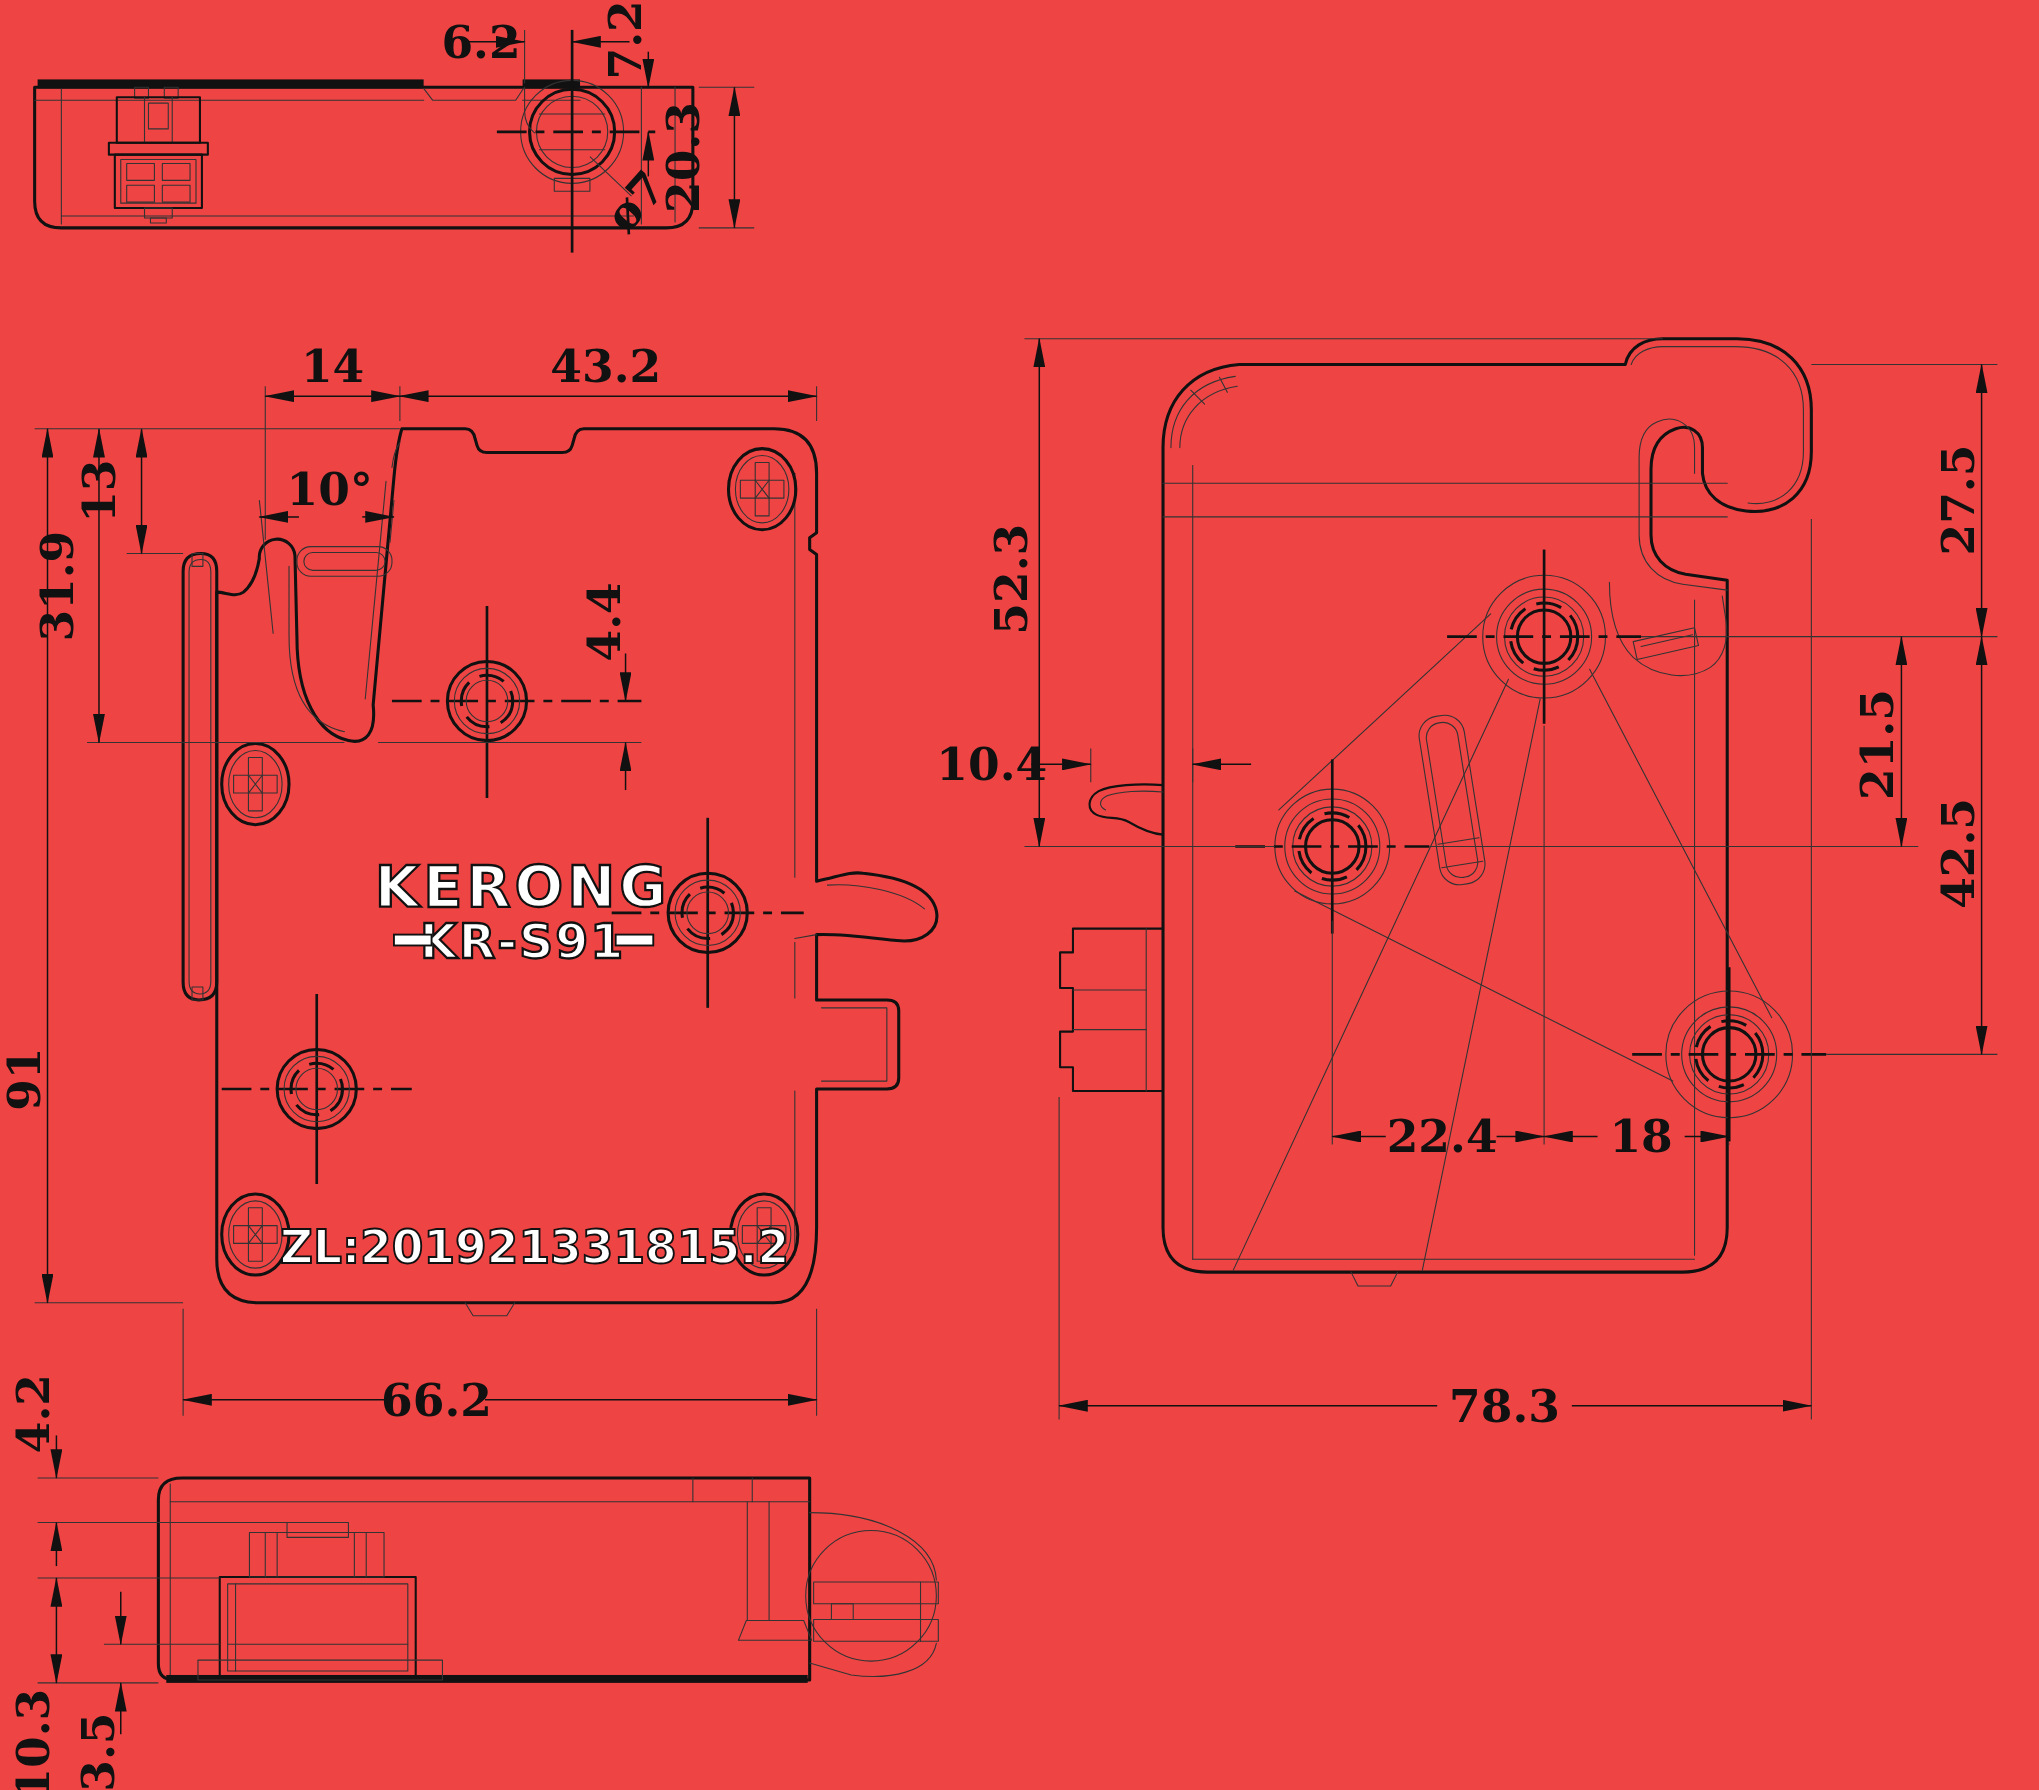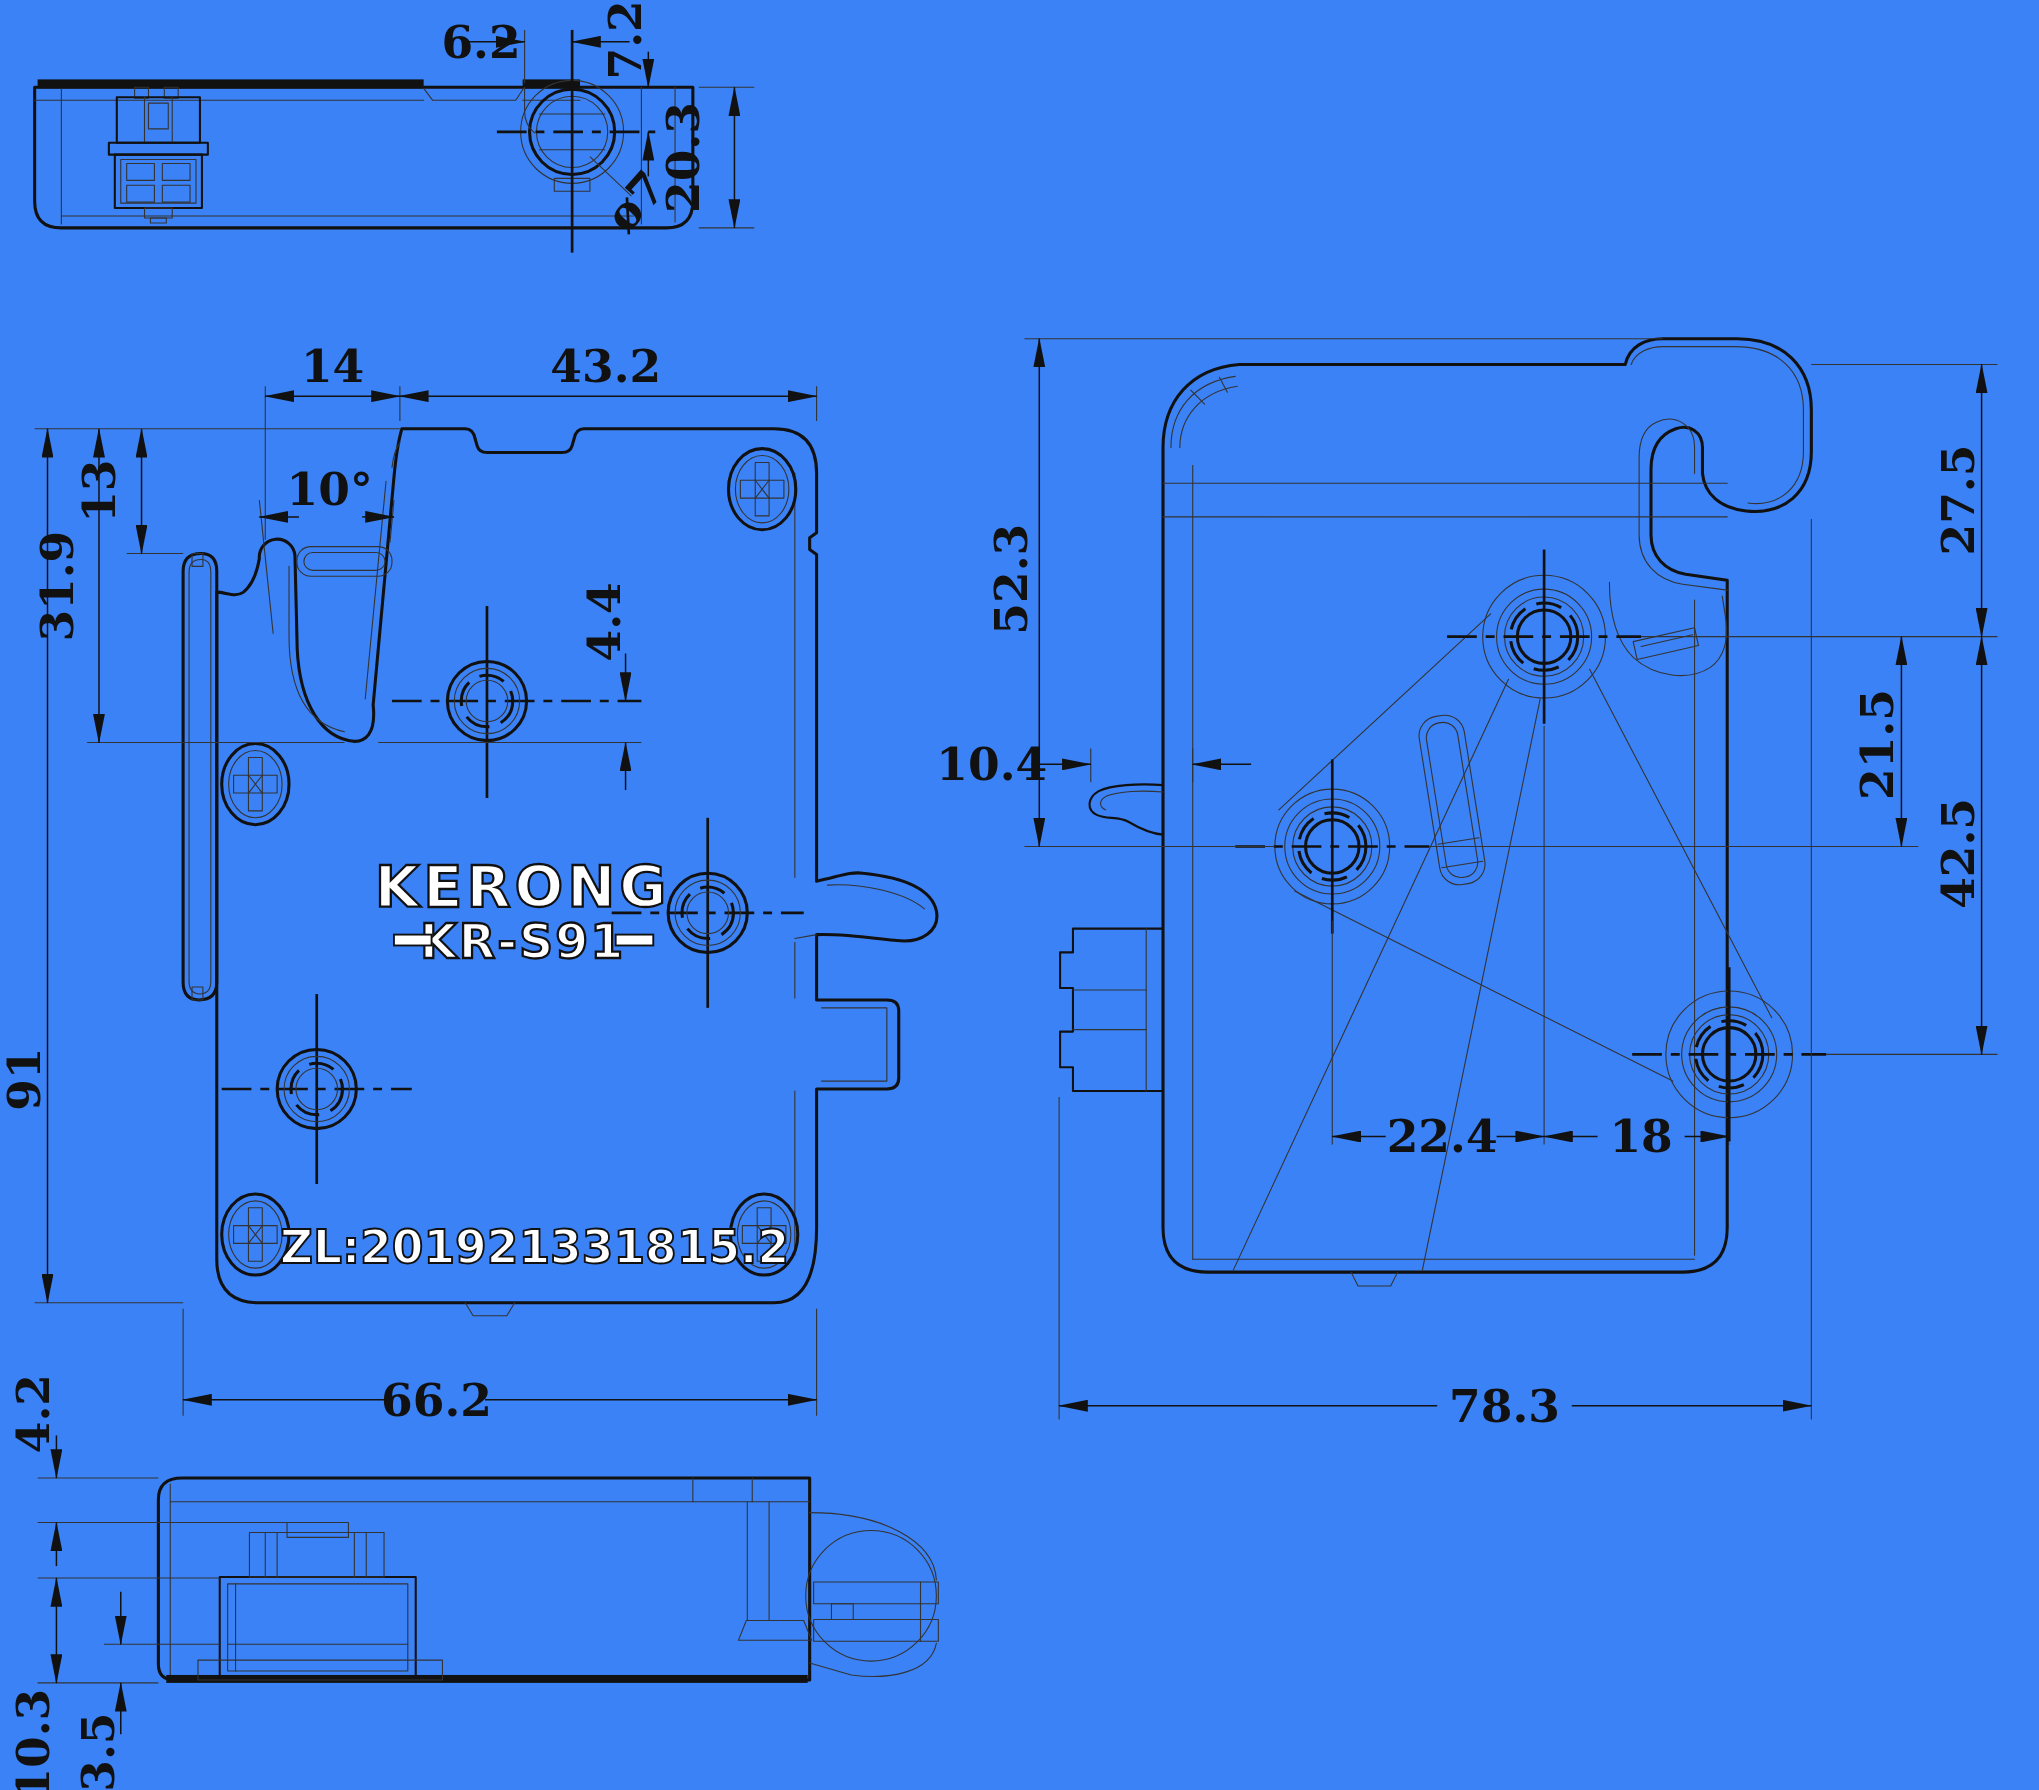--- a/index.html
+++ b/index.html
@@ -1,16 +1,16 @@
 <!DOCTYPE html>
 <html><head>
 <meta charset="utf-8">
 <style>
   html,body{margin:0;padding:0;background:#e8e8e8;}
-  #stage{width:2039px;height:1791px;background:#3b82f6;position:relative;font-family:"DejaVu Serif",serif;}
+  #stage{width:2039px;height:1791px;background:#ef4444;position:relative;font-family:"DejaVu Serif",serif;}
   svg{display:block}
   .b3{fill:none;stroke:#111;stroke-width:3.1;stroke-linecap:round;stroke-linejoin:round}
   .b2{fill:none;stroke:#111;stroke-width:2.1;stroke-linecap:round;stroke-linejoin:round}
   .t{fill:none;stroke:#333;stroke-width:1.1;stroke-linecap:round;stroke-linejoin:round}
   .dl{fill:none;stroke:#111;stroke-width:1.5}
   .xl{fill:none;stroke:#333;stroke-width:1.1}
   .clv{fill:none;stroke:#111;stroke-width:2.7}
   .clh{fill:none;stroke:#111;stroke-width:2.7;stroke-dasharray:30 9 9 9}
   .dc{fill:none;stroke:#111;stroke-width:3.1;stroke-dasharray:26 12}
   .blk{fill:#111;stroke:none}

